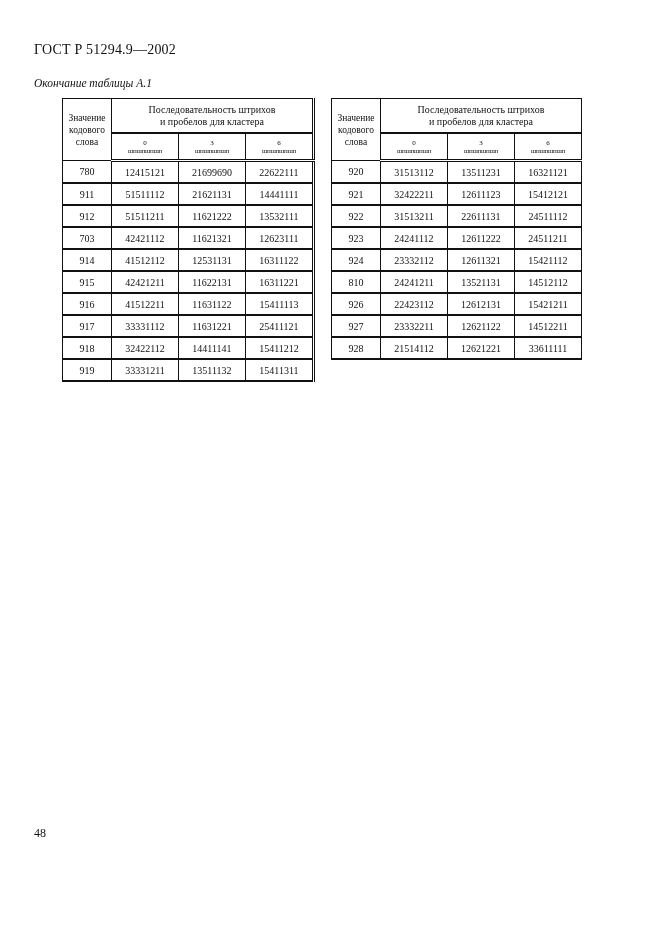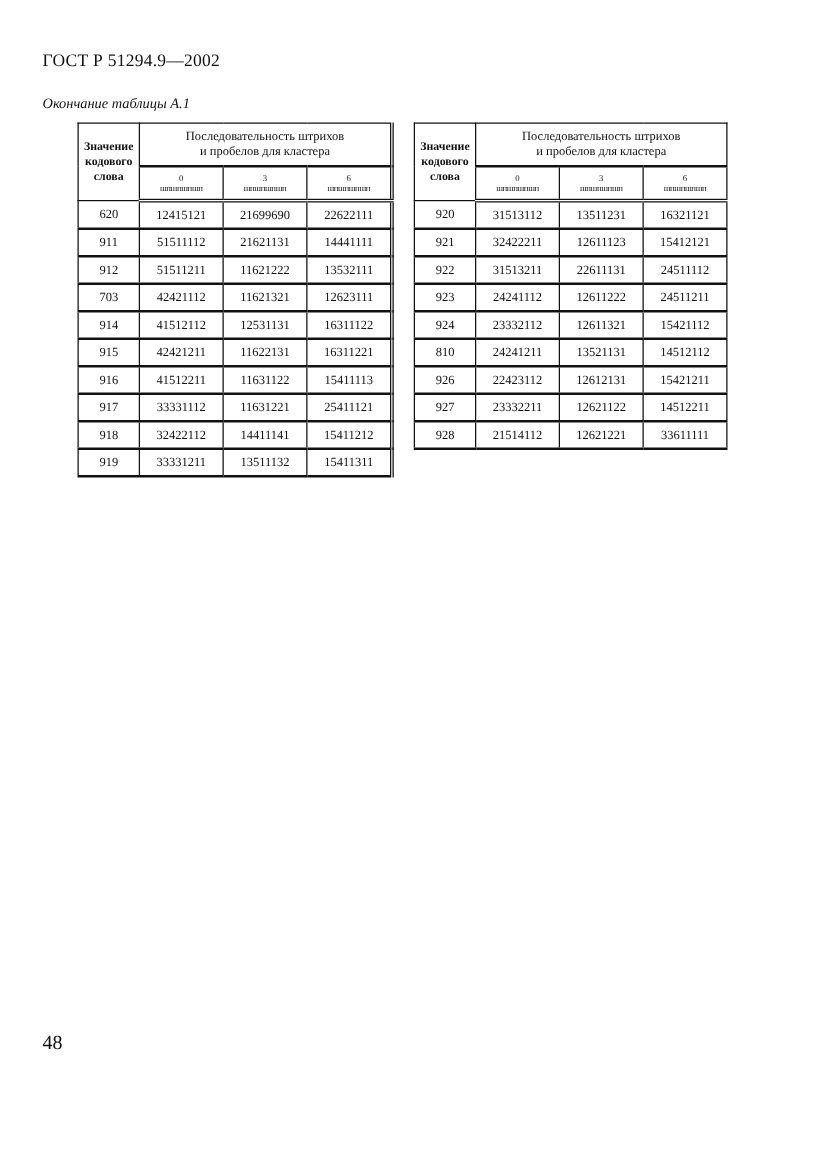--- a/index.html
+++ b/index.html
@@ -1,26 +1,26 @@
 <!DOCTYPE html>
 <html><head>
 <meta charset="utf-8">
 <style>
   html, body { margin:0; padding:0; background:#ffffff; }
   body { width:661px; height:936px; position:relative; overflow:hidden;
          font-family:"Liberation Serif", "DejaVu Serif", serif; color:#111; }
   .doc-title { position:absolute; left:34px; top:42px; font-size:14px; font-weight:normal; letter-spacing:0.2px; }
   .table-caption { position:absolute; left:34px; top:77px; font-size:11.5px; font-style:italic;text-align:right; }
-  .page-num { position:absolute; left:34px; top:826px; font-size:16px;text-align:center; }
+  .page-num { position:absolute; left:34px; top:826px; font-size:12px;text-align:center; }
 
   table.gost { position:absolute; top:98px; border-collapse:collapse; table-layout:fixed; font-size:10.5px; }
   table.gost.left { left:62px; }
   table.gost.right { left:331px; }
   table.gost td, table.gost th { border:1px solid #111; text-align:center; padding:0; font-weight:normal; }
-  table.gost th.hdr-code { width:48px; font-size:9.5px; line-height:12px; vertical-align:middle;font-weight:bold; }
+  table.gost th.hdr-code { width:48px; font-size:9.5px; line-height:12px; vertical-align:middle; }
   table.gost th.hdr-seq { height:33px; font-size:10px; line-height:12px; }
   table.gost th.hdr-col { width:66px; height:25px; font-size:7px; line-height:8px; border-top:2px solid #111; }
   table.gost thead tr:last-child th { border-bottom:3px double #111; }
   table.gost td { height:20px; font-size:10px; }
   table.gost tbody tr td { border-bottom:2px solid #111; }
   .bars { font-size:7px; letter-spacing:-0.3px;text-align:center; }
   table.gost.left { border-right:3px double #111; }
 </style>
 </head>
 <body>
@@ -42,21 +42,21 @@
       </th>
     </tr>
     <tr>
       <th class="hdr-col"><span>0</span><br><span class="bars">шпшпшпшп</span></th>
       <th class="hdr-col"><span>3</span><br><span class="bars">шпшпшпшп</span></th>
       <th class="hdr-col"><span>6</span><br><span class="bars">шпшпшпшп</span></th>
     </tr>
   </thead>
   <tbody>
     <tr>
-        <td>620</td>
+        <td>780</td>
         <td>12415121</td>
         <td>21699690</td>
         <td>22622111</td>
       </tr>
     <tr>
         <td>911</td>
         <td>51511112</td>
         <td>21621131</td>
         <td>14441111</td>
       </tr>

